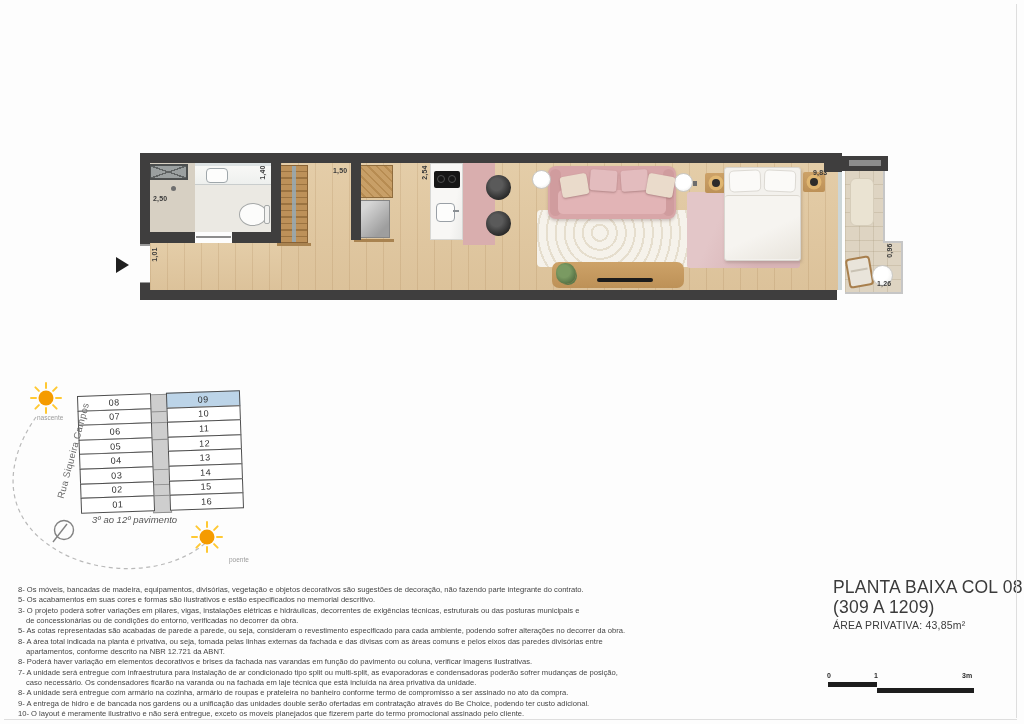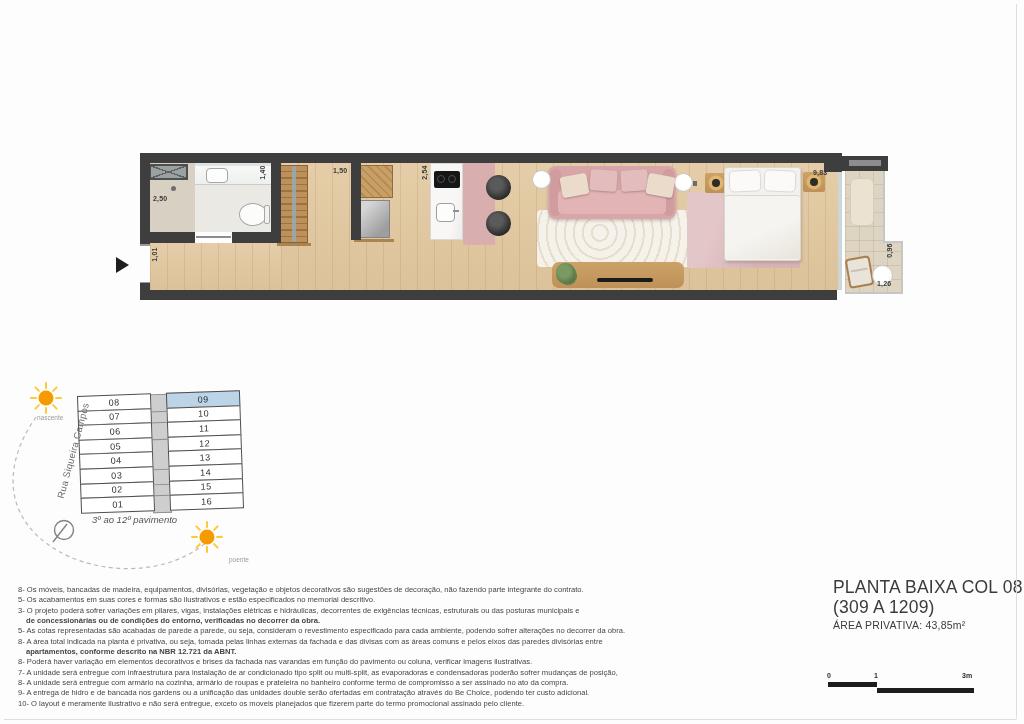--- a/index.html
+++ b/index.html
@@ -100,21 +100,21 @@
   .kp-gap{width:16px;}
   .kp-cell.highlight{background:#bcd4e8;}
   .kp-street{position:absolute;left:17px;top:445px;width:112px;text-align:center;transform:rotate(-75deg);
       font-size:9.5px;color:#6a6a6a;letter-spacing:.3px;}
   .kp-floors{position:absolute;left:92px;top:514px;font-size:9.5px;font-style:italic;color:#555;}
   .sun-label{position:absolute;font-size:6.5px;color:#9b9b9b;}
   .kp-svg{position:absolute;pointer-events:none;}
 
   
   .notes{position:absolute;left:18px;top:585px;width:640px;font-size:7.6px;line-height:10.35px;color:#454545;}
-  .notes .indent{padding-left:8px;font-weight:bold;}
+  .notes .indent{padding-left:8px;}
 
   
   .titleblock{position:absolute;left:833px;top:577px;color:#3b3b3b;}
   .titleblock .t1,.titleblock .t2{font-size:17.5px;letter-spacing:.2px;line-height:20px;}
   .titleblock .area{font-size:10.5px;margin-top:2px;letter-spacing:.2px;}
 
   
   .scalebar{position:absolute;left:0;top:0;}
   .sb-label{position:absolute;font-size:7px;font-weight:700;color:#2a2a2a;}
   .sb-bar{position:absolute;background:#1d1d1d;height:5px;}
@@ -322,20 +322,21 @@
 
   <div class="note-line">8- Os móveis, bancadas de madeira, equipamentos, divisórias, vegetação e objetos decorativos são sugestões de decoração, não fazendo parte integrante do contrato.</div>
       <div class="note-line">5- Os acabamentos em suas cores e formas são ilustrativos e estão especificados no memorial descritivo.</div>
       <div class="note-line">3- O projeto poderá sofrer variações em pilares, vigas, instalações elétricas e hidráulicas, decorrentes de exigências técnicas, estruturais ou das posturas municipais e</div>
       <div class="note-line indent">de concessionárias ou de condições do entorno, verificadas no decorrer da obra.</div>
       <div class="note-line">5- As cotas representadas são acabadas de parede a parede, ou seja, consideram o revestimento especificado para cada ambiente, podendo sofrer alterações no decorrer da obra.</div>
       <div class="note-line">8- A área total indicada na planta é privativa, ou seja, tomada pelas linhas externas da fachada e das divisas com as áreas comuns e pelos eixos das paredes divisórias entre</div>
       <div class="note-line indent">apartamentos, conforme descrito na NBR 12.721 da ABNT.</div>
       <div class="note-line">8- Poderá haver variação em elementos decorativos e brises da fachada nas varandas em função do pavimento ou coluna, verificar imagens ilustrativas.</div>
       <div class="note-line">7- A unidade será entregue com infraestrutura para instalação de ar condicionado tipo split ou multi-split, as evaporadoras e condensadoras poderão sofrer mudanças de posição,</div>
+      <div class="note-line indent">caso necessário. Os condensadores ficarão na varanda ou na fachada em laje técnica que está incluída na área privativa da unidade.</div>
       <div class="note-line">8- A unidade será entregue com armário na cozinha, armário de roupas e prateleira no banheiro conforme termo de compromisso a ser assinado no ato da compra.</div>
       <div class="note-line">9- A entrega de hidro e de bancada nos gardens ou a unificação das unidades double serão ofertadas em contratação através do Be Choice, podendo ter custo adicional.</div>
       <div class="note-line">10- O layout é meramente ilustrativo e não será entregue, exceto os moveis planejados que fizerem parte do termo promocional assinado pelo cliente.</div>
     </div>
 
   <div class="titleblock">
     <div class="t1">PLANTA BAIXA COL 08</div>
     <div class="t2">(309 A 1209)</div>
     <div class="area">
       <span>ÁREA PRIVATIVA:</span>

